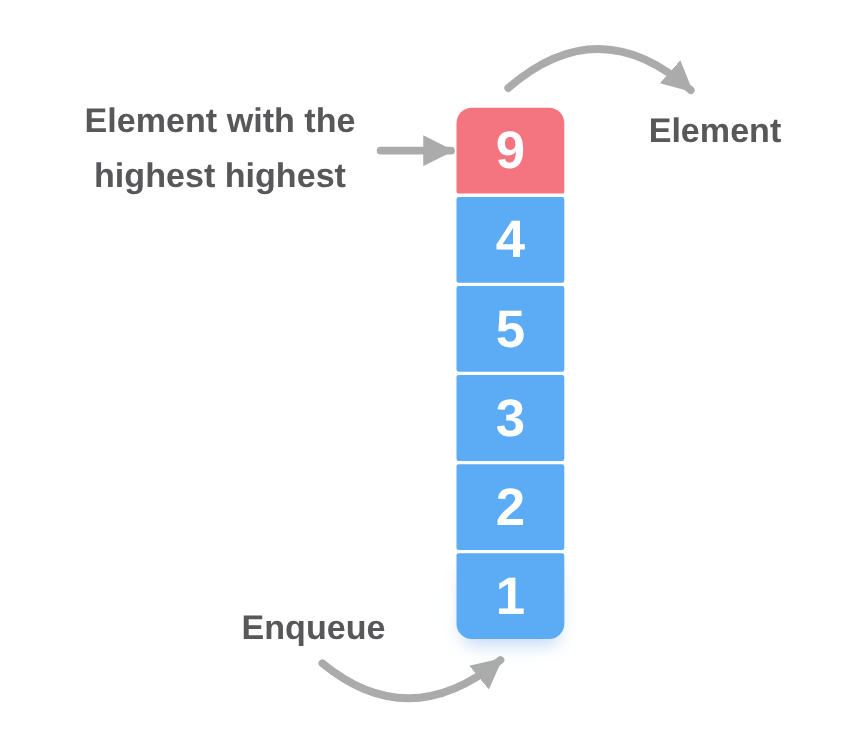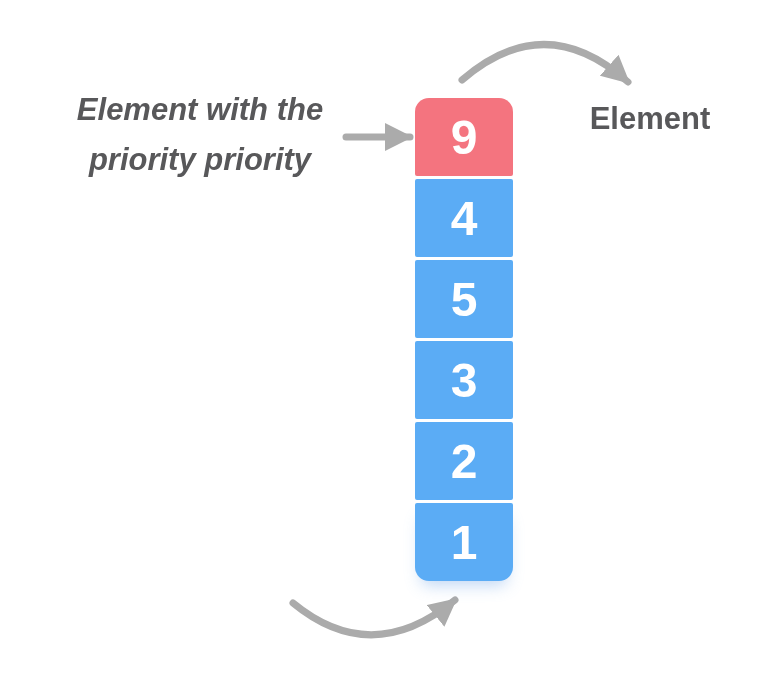--- a/index.html
+++ b/index.html
@@ -40,21 +40,20 @@
     color: var(--label-text);
     font-weight: 700;
     font-size: 31px;
     text-align: center;
   }
   .label-left {
     left: 30px;
     top: 85px;
     width: 340px;
     line-height: 50px;
-    font-style: italic;
   }
   .label-dequeue {
     left: 555px;
     top: 101px;
     width: 190px;
   }
   .label-enqueue {
     left: 205px;
     top: 553px;
     width: 160px;
@@ -98,25 +97,26 @@
         <path class="arrowhead-shape" d="M0,0 L10,5 L0,10 Z"></path>
       </marker>
     </defs>
     <path class="arrow-path" d="M 462 80 Q 545 8 628 82" marker-end="url(#arrowhead)"></path>
     <path class="arrow-path" d="M 293 603 Q 372 668 455 600" marker-end="url(#arrowhead)"></path>
     <path class="arrow-path" d="M 346 137 L 410 137" marker-end="url(#arrowhead)"></path>
   </svg>
 
   <div class="label label-left">
     <div>Element with the</div>
-    <div>priority priority</div>
+    <div>highest highest</div>
   </div>
 
   <div class="label label-dequeue">Element</div>
 
+  <div class="label label-enqueue">Enqueue</div>
 
   <div class="stack">
       <div class="cell highlight">9</div>
       <div class="cell">4</div>
       <div class="cell">5</div>
       <div class="cell">3</div>
       <div class="cell">2</div>
       <div class="cell">1</div>
     </div>
 

